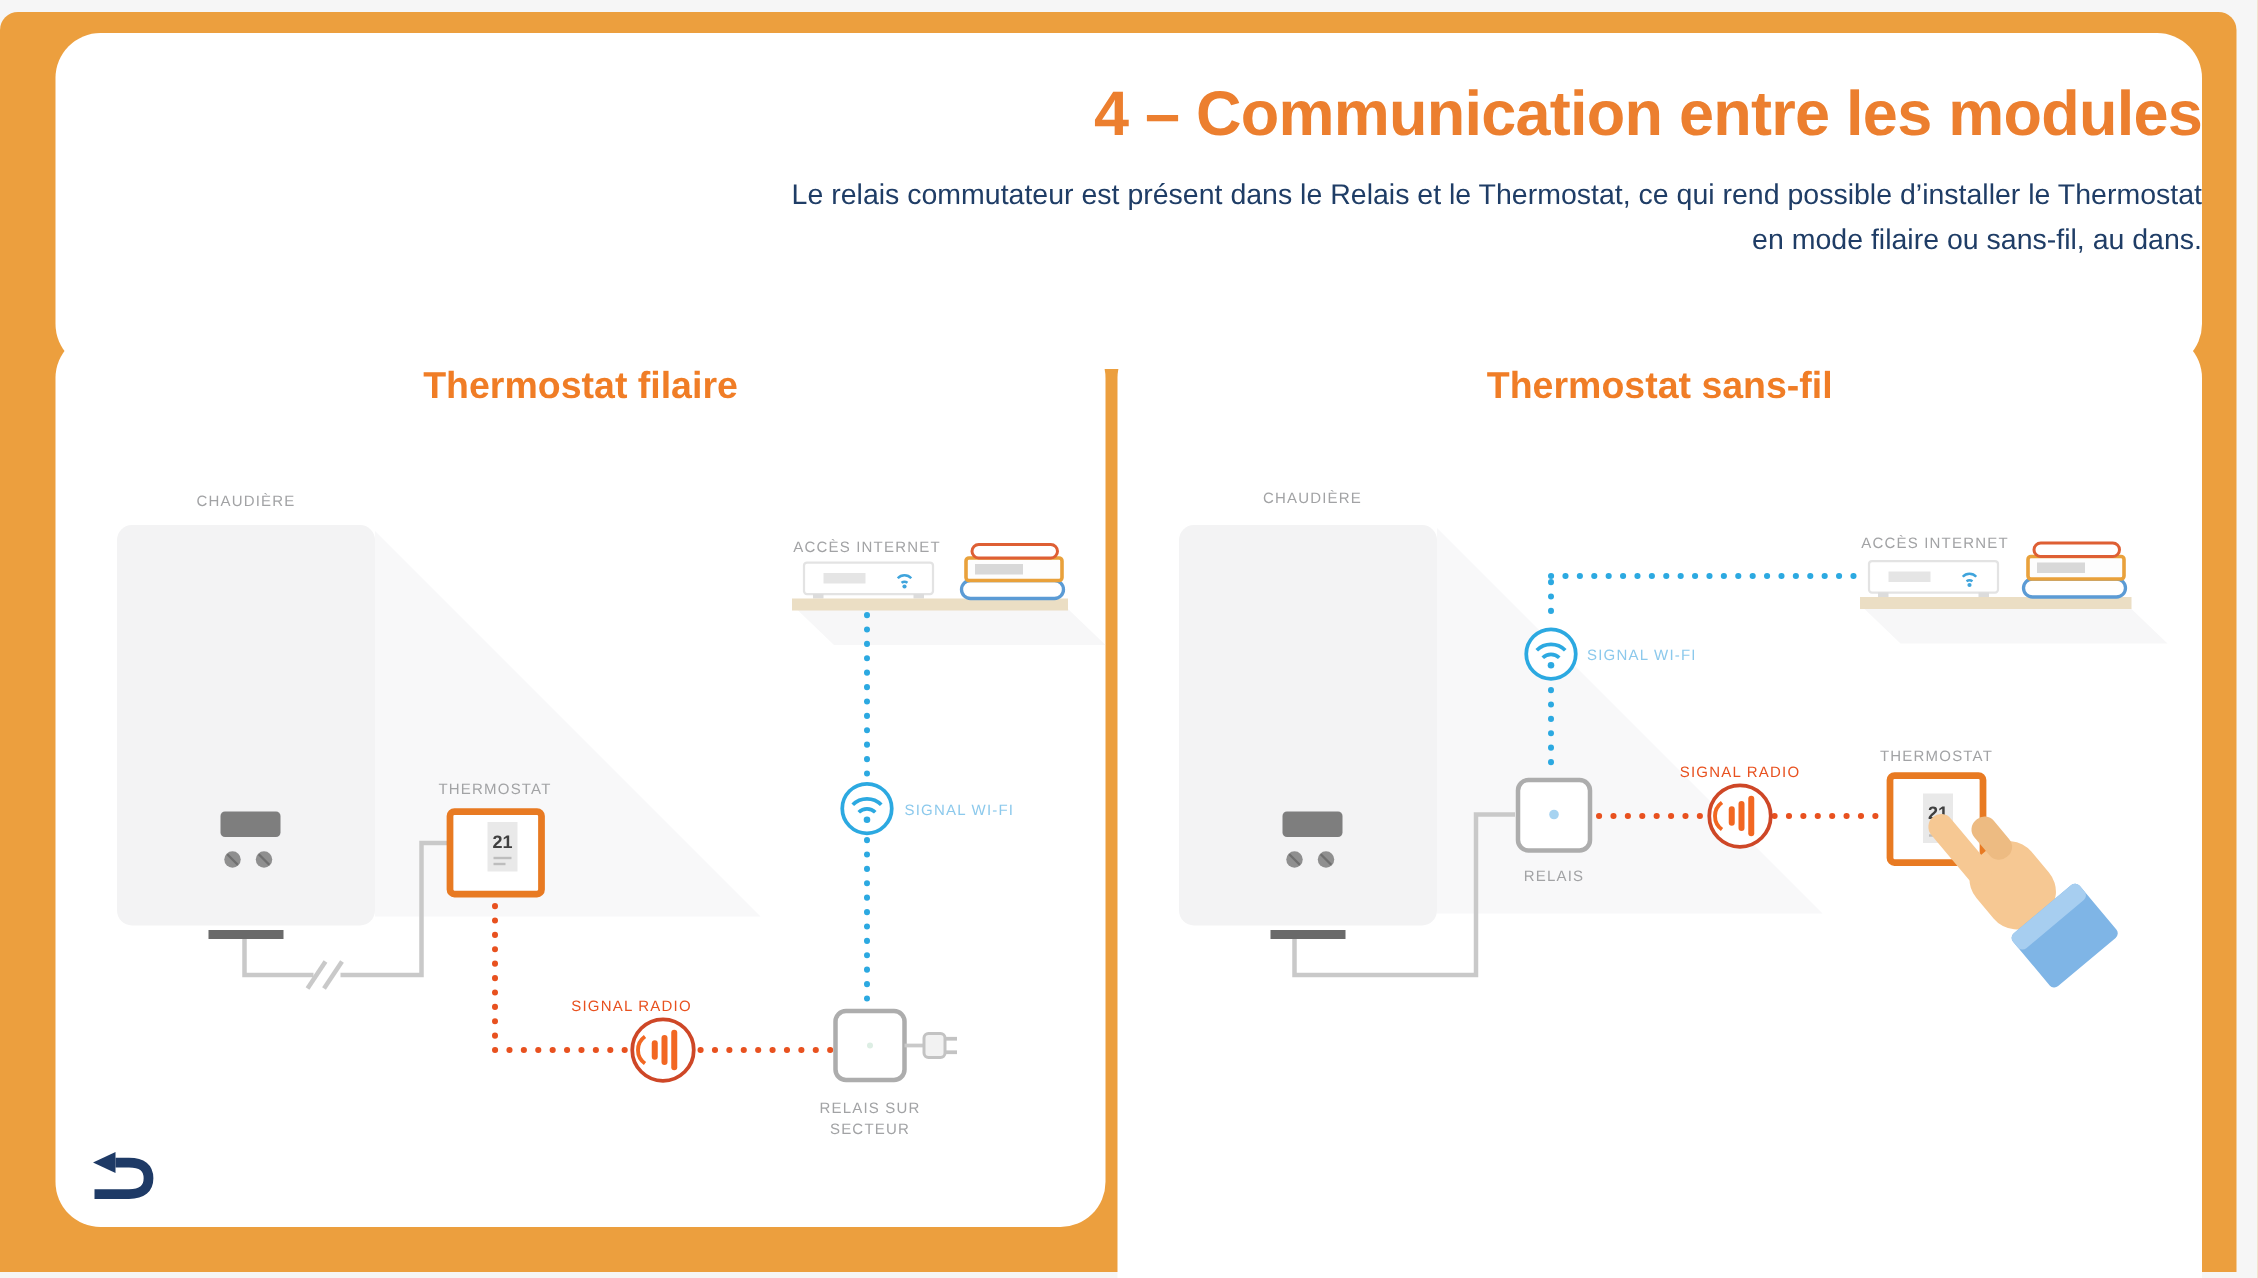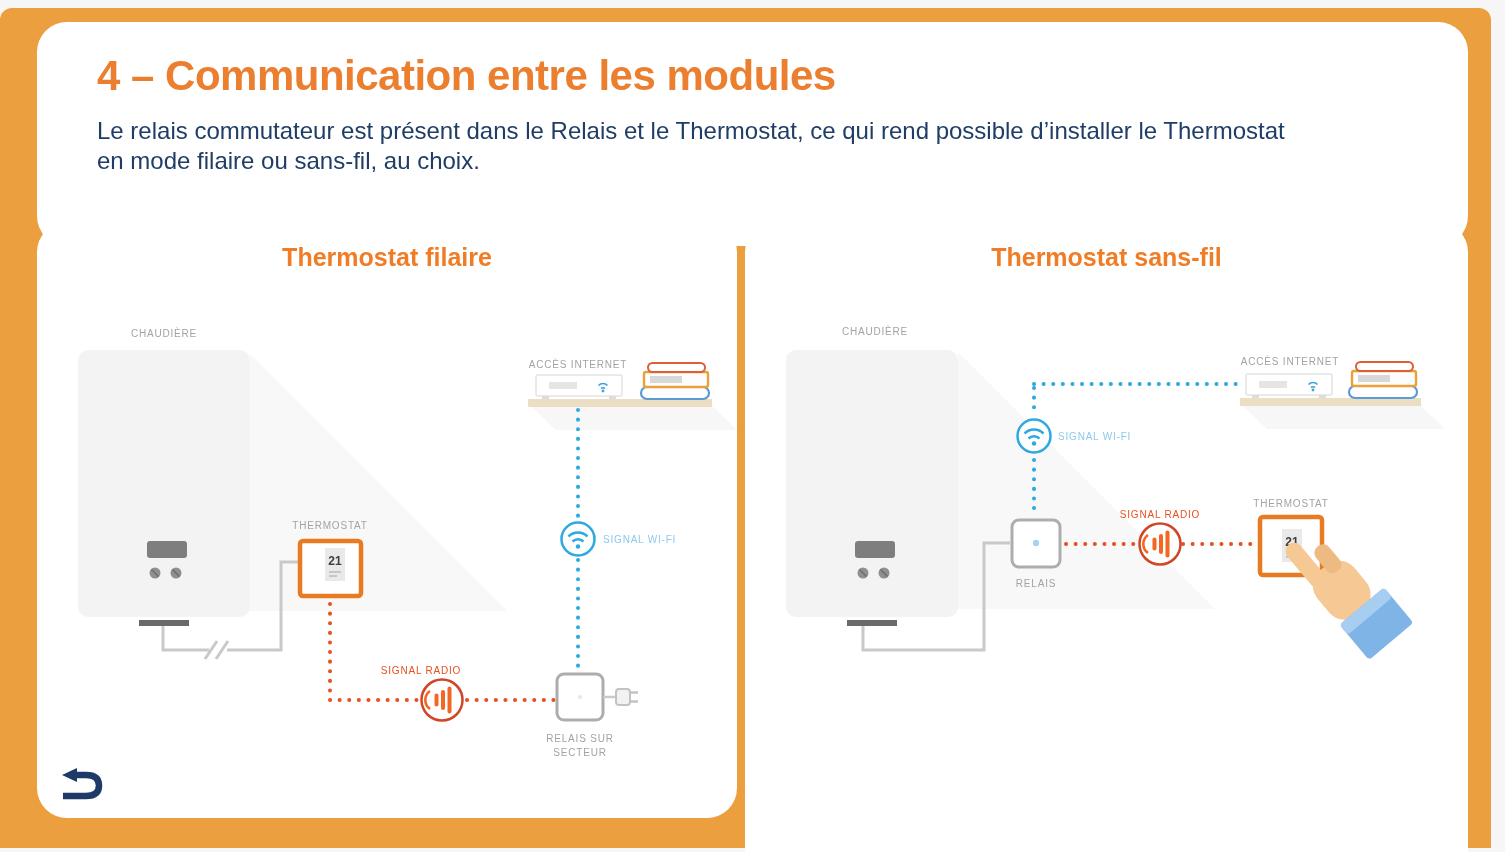--- a/index.html
+++ b/index.html
@@ -1,23 +1,23 @@
 <!DOCTYPE html>
 <html><head>
 <meta charset="utf-8">
 <style>
   * { margin:0; padding:0; box-sizing:border-box; }
   body { background:#fdfdfd; font-family:"Liberation Sans", sans-serif; }
   .stage { position:relative; width:1505px; height:852px; overflow:hidden; background:#f6f6f6; }
   .canvas { position:absolute; top:8px; left:0; right:14px; bottom:4px;
             background:#EC9F3E; border-radius:12px 12px 0 0; }
   .card { position:absolute; background:#ffffff; border-radius:30px;padding-left:36px; }
-  .card-header { left:37px; top:22px; width:1431px; height:224px; padding:30px 0 0 60px; }
+  .card-header { left:37px; top:22px; width:1431px; height:224px; padding:30px 0 0 60px;text-align:right; }
   .page-title { color:#EC7F2F; font-size:42px; font-weight:700; letter-spacing:-0.5px; }
-  .page-subtitle { margin-top:16px; color:#1F3D66; font-size:24px; line-height:30px; font-weight:400; }
+  .page-subtitle { margin-top:16px; color:#1F3D66; font-size:19px; line-height:30px; font-weight:400; }
   .card-left  { left:37px;  top:222px; width:700px; height:596px; }
   .card-right { left:745px; top:222px; width:723px; height:768px; }
   .panel-title { position:absolute; top:21px; left:0; right:0; text-align:center;
                  color:#F07D26; font-size:25px; font-weight:700; }
   .diagram { position:absolute; left:0; top:0; }
   svg text { font-family:"Liberation Sans", sans-serif; }
   .lbl { font-size:10px; letter-spacing:0.8px; fill:#A2A3A5; }
   .lbl-blue { font-size:10px; letter-spacing:0.8px; fill:#8CC9EC; }
   .lbl-red { font-size:10px; letter-spacing:0.8px; fill:#E8511F; }
   .disp { font-size:12px; font-weight:700; fill:#3F3F3F; }
@@ -28,21 +28,21 @@
 </head>
 <body>
 
 <div class="stage">
   <div class="canvas"></div>
 
   <div class="card card-header">
     <div class="page-title">4 – Communication entre les modules</div>
     <div class="page-subtitle">
       <div>Le relais commutateur est présent dans le Relais et le Thermostat, ce qui rend possible d’installer le Thermostat</div>
-      <div>en mode filaire ou sans-fil, au choix.</div>
+      <div>en mode filaire ou sans-fil, au dans.</div>
     </div>
   </div>
 
   <div class="card card-left">
     <div class="panel-title">Thermostat filaire</div>
 
     <svg class="diagram" width="700" height="596" viewBox="0 0 700 596">
 
       <polygon points="213,132 470,389 213,389" fill="#F8F8F9"></polygon>
       <polygon points="494,184 675,184 700,208 519,208" fill="#F7F7F8"></polygon>

